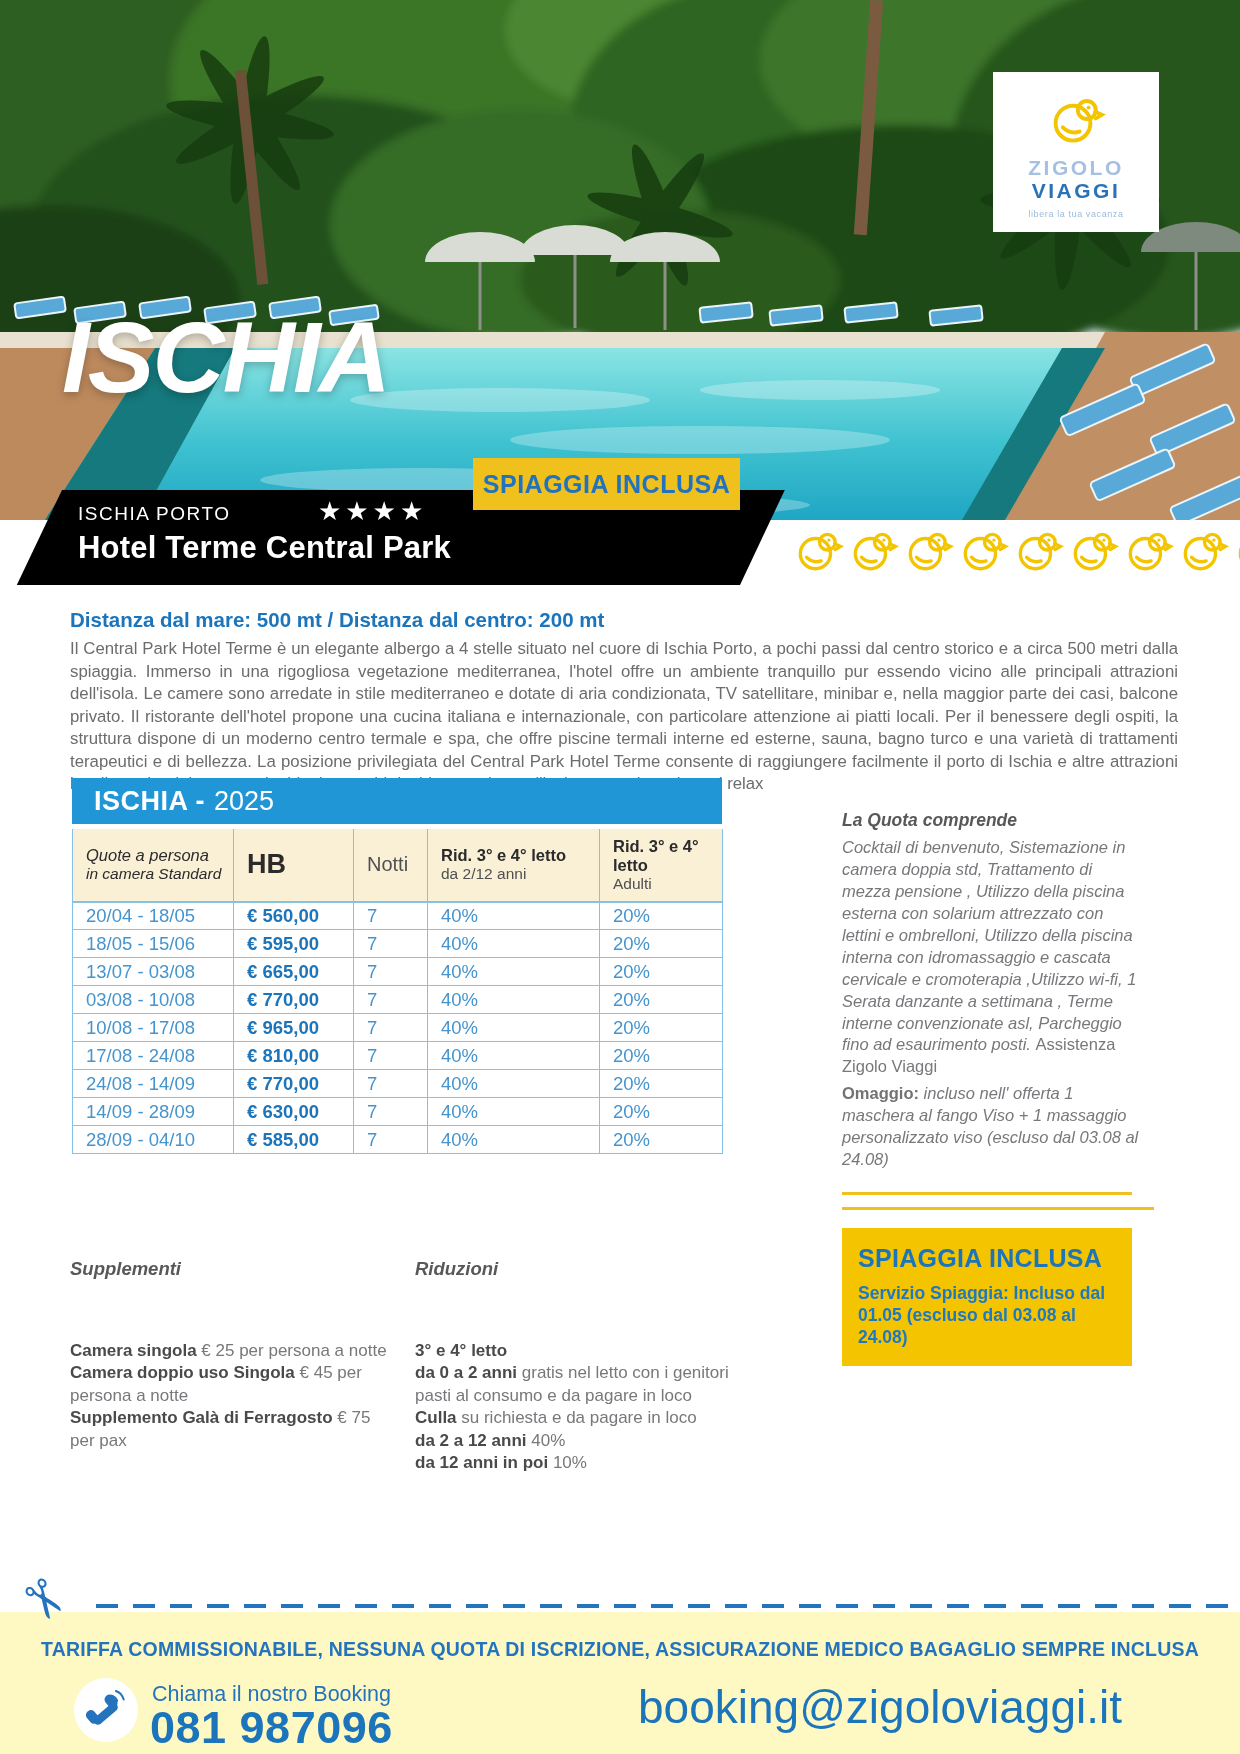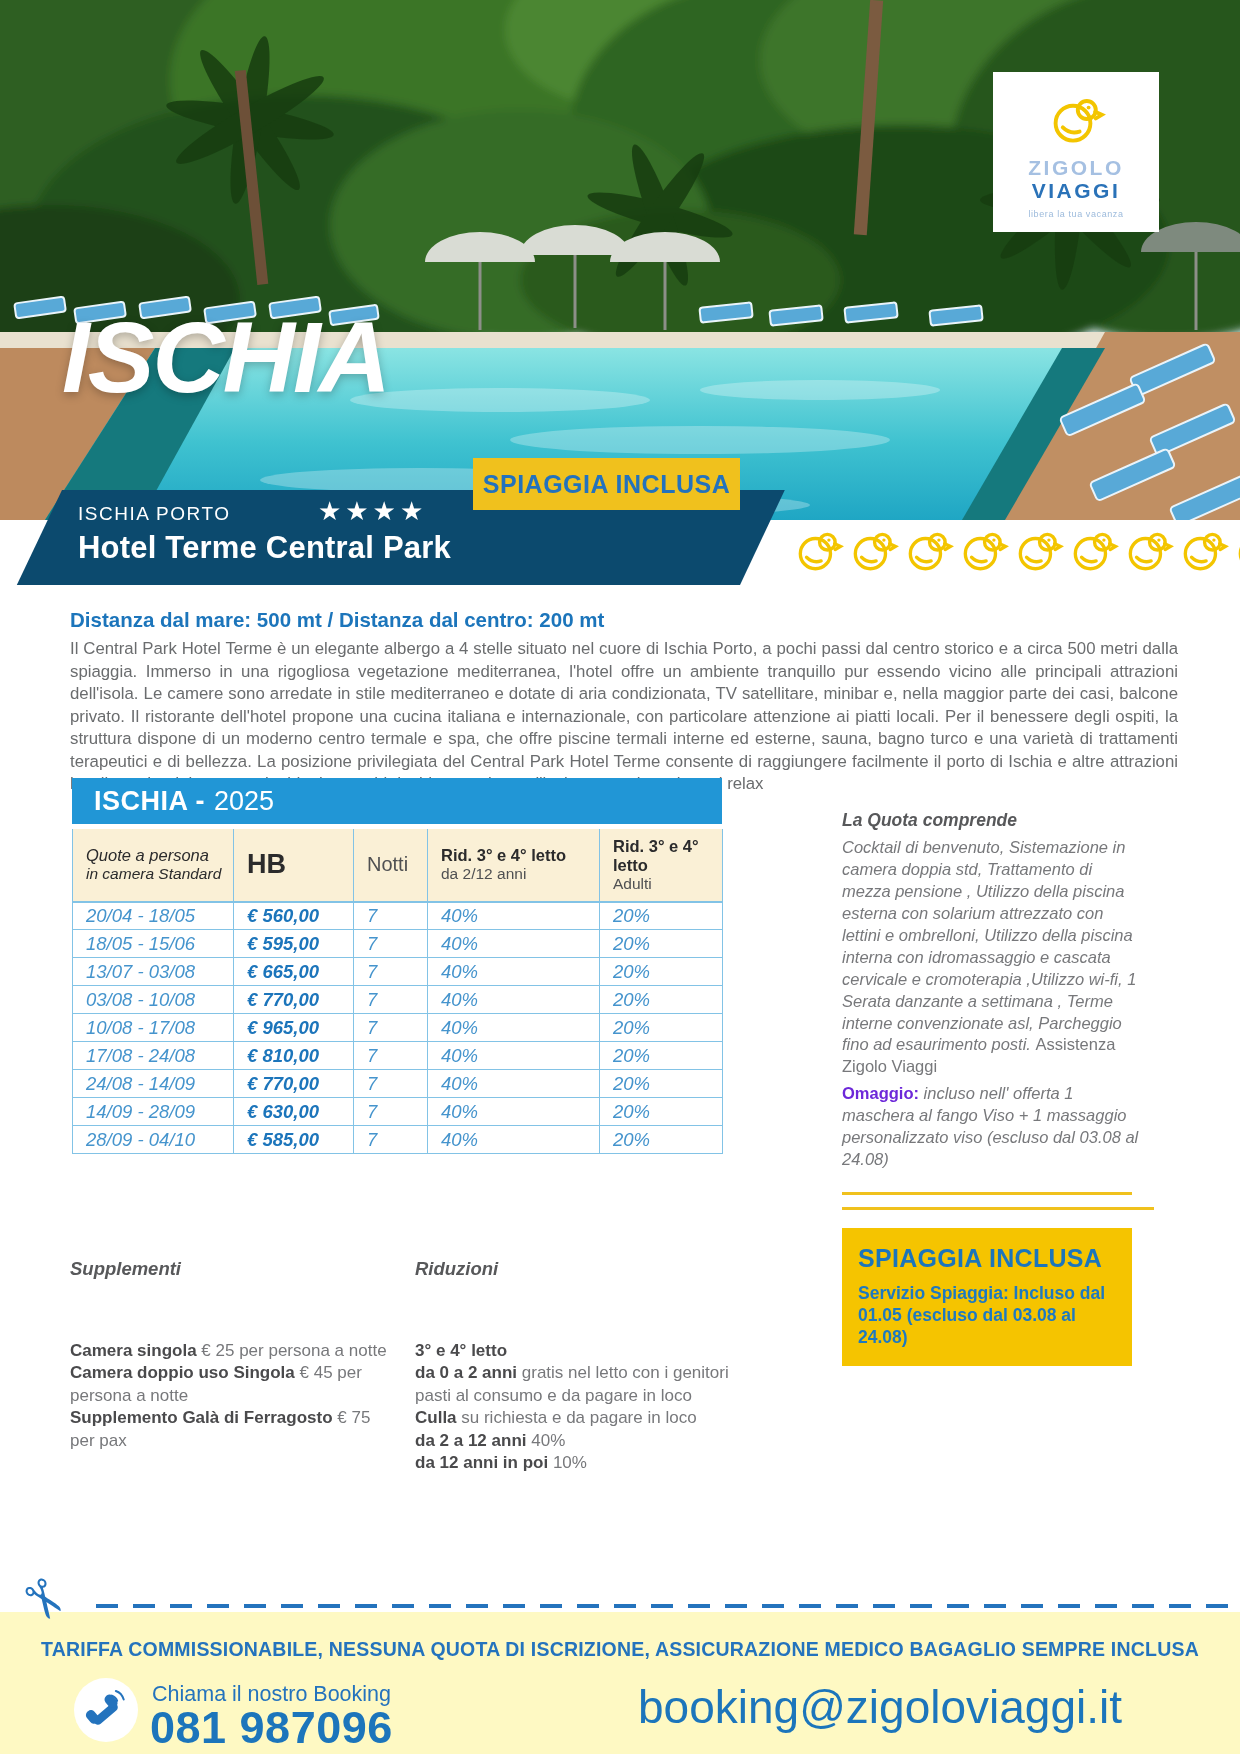--- a/index.html
+++ b/index.html
@@ -26,21 +26,21 @@
   .logo-line2{font-size:21px;font-weight:bold;letter-spacing:2.5px;color:#2a72b8;line-height:1.05;}
   .logo-tagline{font-size:9px;color:#9dbbdc;letter-spacing:.6px;margin-top:7px;}
   
   .beach-badge{
     position:absolute;left:473px;top:458px;width:267px;height:52px;background:#f0c11d;
     display:flex;align-items:center;justify-content:center;z-index:6;
   }
   .beach-badge span{color:#2372bd;font-weight:bold;font-size:25px;letter-spacing:.5px;}
   
   .ribbon{
-    position:absolute;left:0;top:490px;width:800px;height:95px;background:#0c4a6e;z-index:5;
+    position:absolute;left:0;top:490px;width:800px;height:95px;background:#000000;z-index:5;
     clip-path:polygon(7.75% 0,98.1% 0,92.5% 100%,2.1% 100%);
   }
   .ribbon-location{position:absolute;left:78px;top:13px;color:#ffffff;font-size:19px;letter-spacing:1.5px;}
   .ribbon-stars{position:absolute;left:318px;top:6px;color:#ffffff;font-size:26px;letter-spacing:4px;}
   .ribbon-hotel{position:absolute;left:78px;top:40px;color:#ffffff;font-size:31px;font-weight:bold;letter-spacing:.2px;}
   
   .bird-row{position:absolute;left:792px;top:521px;width:500px;height:62px;display:flex;z-index:2;}
   .bird{width:52px;height:58px;flex:0 0 auto;margin-right:3px;}
   
   .distance-line{position:absolute;left:70px;top:608px;color:#1c75bb;font-weight:bold;font-size:20.5px;}
@@ -55,29 +55,29 @@
   .pt-titlebar .t-year{font-weight:normal;font-size:27px;margin-left:9px;}
   table.pt{border-collapse:collapse;width:650px;table-layout:fixed;}
   table.pt th,table.pt td{border:1px solid #82c3e6;border-top:none;}
   table.pt tr th{border-bottom:2px solid #82c3e6;}
   table.pt th{background:#faf0d6;text-align:left;vertical-align:middle;padding:8px 0 8px 13px;height:62px;}
   table.pt th .h1{font-size:16.5px;font-weight:bold;color:#2b2b2c;line-height:1.15;}
   table.pt th .h2{font-size:15.5px;font-weight:normal;color:#4f5052;line-height:1.15;}
   table.pt th:nth-child(1) .h1,table.pt th:nth-child(1) .h2{font-style:italic;font-weight:normal;color:#2b2b2c;}
   table.pt th:nth-child(2) .h1{font-size:27px;}
   table.pt th:nth-child(3) .h1{font-size:20px;font-weight:normal;color:#4f5052;}
-  table.pt td{height:28px;padding:0 16px 0 13px;font-size:18.5px;color:#4594cd;font-style:italic;}
+  table.pt td{height:28px;padding:0 16px 0 13px;font-size:18.5px;color:#4594cd;}
   table.pt td:nth-child(2){font-weight:bold;color:#1c75bb;}
   
   .quota{position:absolute;left:842px;top:810px;width:300px;color:#77787b;}
   .quota-heading{font-size:17.5px;font-weight:bold;font-style:italic;color:#57585a;margin-bottom:6px;}
   .quota-body{font-size:16.5px;font-style:italic;line-height:1.33;}
   .quota-plain{font-style:normal;}
   .omaggio{position:absolute;left:842px;top:1083px;width:305px;font-size:16.5px;line-height:1.33;color:#77787b;font-style:italic;}
-  .omaggio b{font-style:normal;color:#6d28d9;}
+  .omaggio b{font-style:normal;color:#737373;}
   .yellow-rule-1{position:absolute;left:842px;top:1192px;width:290px;height:2.5px;background:#f0c11d;}
   .yellow-rule-2{position:absolute;left:842px;top:1207px;width:312px;height:2.5px;background:#f0c11d;}
   .beach-box{
     position:absolute;left:842px;top:1228px;width:290px;height:138px;background:#f5c400;
     padding:16px 14px 0 16px;
   }
   .beach-box-title{color:#1c75bb;font-size:25px;font-weight:bold;letter-spacing:.3px;margin-bottom:10px;}
   .beach-box-text{color:#1e79c0;font-size:17.5px;font-weight:bold;line-height:1.25;}
   
   .detail-heading{font-size:18.5px;font-weight:bold;font-style:italic;color:#57585a;}

